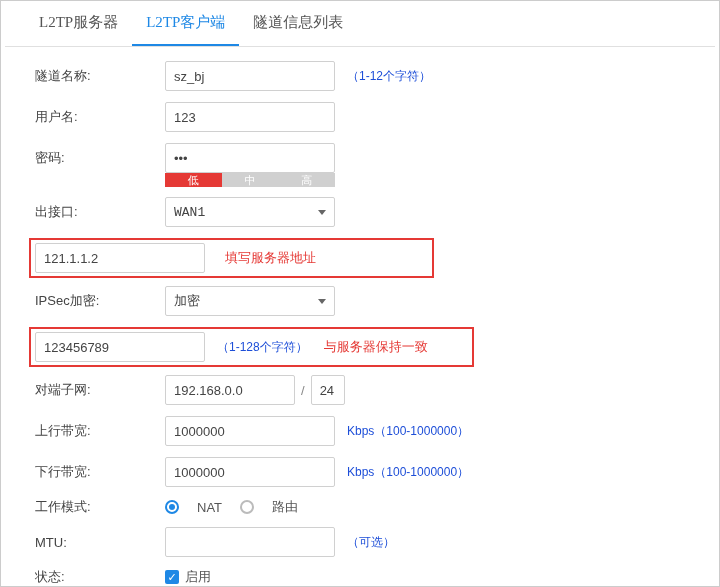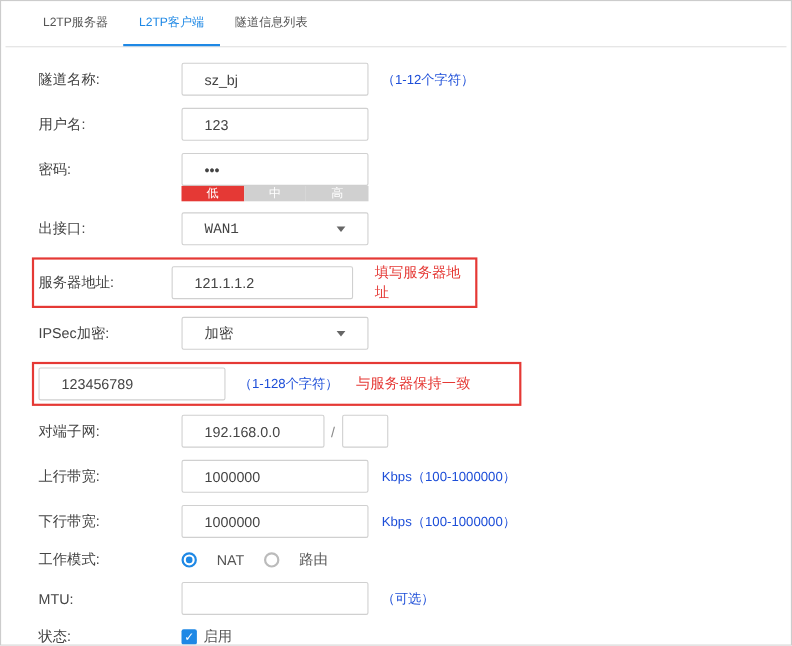--- a/index.html
+++ b/index.html
@@ -1,24 +1,24 @@
 <!DOCTYPE html>
 <html><head>
 <meta charset="utf-8">
 <style>
   * { box-sizing: border-box; margin: 0; padding: 0; }
   body { font-family: "Microsoft YaHei", Arial, sans-serif; font-size: 13px; color: #555; background: #fff; }
   .page { width: 720px; height: 587px; border: 1px solid #ccc; padding: 0 4px 8px 4px; overflow: hidden; }
   .tabs { display: flex; border-bottom: 1px solid #e0e0e0; padding: 0 20px; }
-  .tab { padding: 12px 14px; font-size: 11px; color: #555; cursor: pointer; }
+  .tab { padding: 12px 14px; font-size: 15px; color: #555; cursor: pointer; font-family: Liberation Serif, serif; }
   .tab.active { color: #1e88e5; border-bottom: 2px solid #1e88e5; }
   .form { padding: 14px 30px 0 30px; }
   .row { display: flex; align-items: center; margin-bottom: 11px; position: relative; }
   .label { width: 130px; color: #444; font-size: 13px; }
-  .control { width: 170px; height: 30px; border: 1px solid #d0d0d0; border-radius: 2px; padding: 0 20px; font-size: 13px; color: #444; display: flex; align-items: center; background: #fff; }
+  .control { width: 170px; height: 30px; border: 1px solid #d0d0d0; border-radius: 2px; padding: 0 8px; font-size: 13px; color: #444; display: flex; align-items: center; background: #fff; }
   .input { outline: none; border: none; width: 100%; height: 100%; background: transparent; font-size: 13px; color: #444; }
   .select { justify-content: space-between; cursor: pointer; font-family: Liberation Mono, monospace; }
   .caret { width: 0; height: 0; border-left: 4px solid transparent; border-right: 4px solid transparent; border-top: 5px solid #666; }
   .hint { margin-left: 12px; color: #1d4ed8; font-size: 12px; }
   .annot { margin-left: 16px; color: #e53935; font-size: 13px; }
   .pwbar { position: absolute; left: 130px; top: 30px; display: flex; width: 170px; height: 14px; font-size: 11px; color: #fff; }
   .pwseg { flex: 1; text-align: center; line-height: 14px; }
   .pwseg.low { background: #e53935; }
   .pwseg.med { background: #d0d0d0; }
   .pwseg.high { background: #d0d0d0; }
@@ -76,21 +76,20 @@
 
     <div class="row">
       <div class="label">出接口:</div>
       <div class="control select">
         <span>WAN1</span>
         <span class="caret"></span>
       </div>
     </div>
 
     <div class="highlight-box">
-      <div class="label" style="width:126px">服务器地址:</div>
       <div class="control">
         <input class="input" value="121.1.1.2" style="">
       </div>
       <span class="annot" style="margin-left:20px">填写服务器地址</span>
     </div>
 
     <div class="row">
       <div class="label">IPSec加密:</div>
       <div class="control select">
         <span>加密</span>

